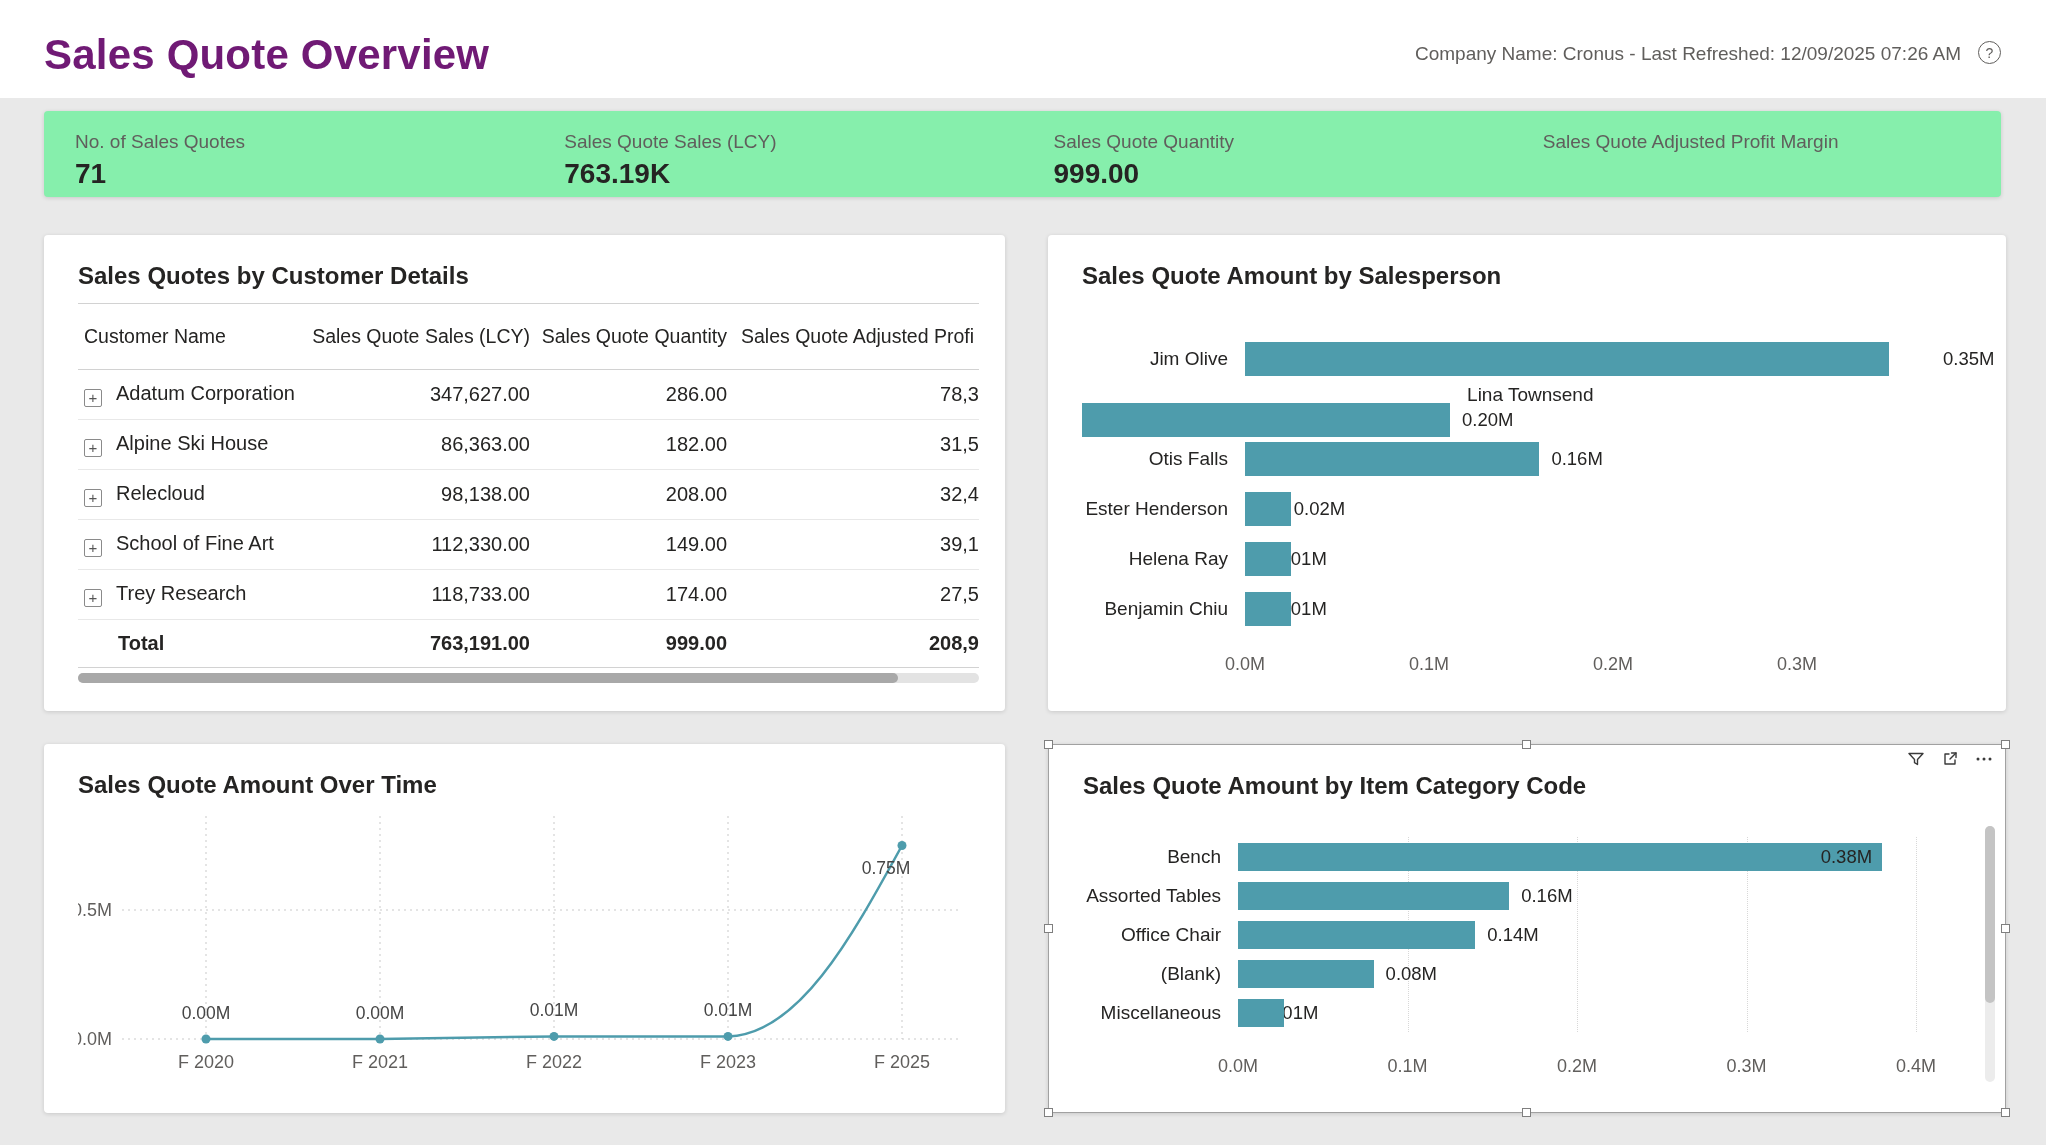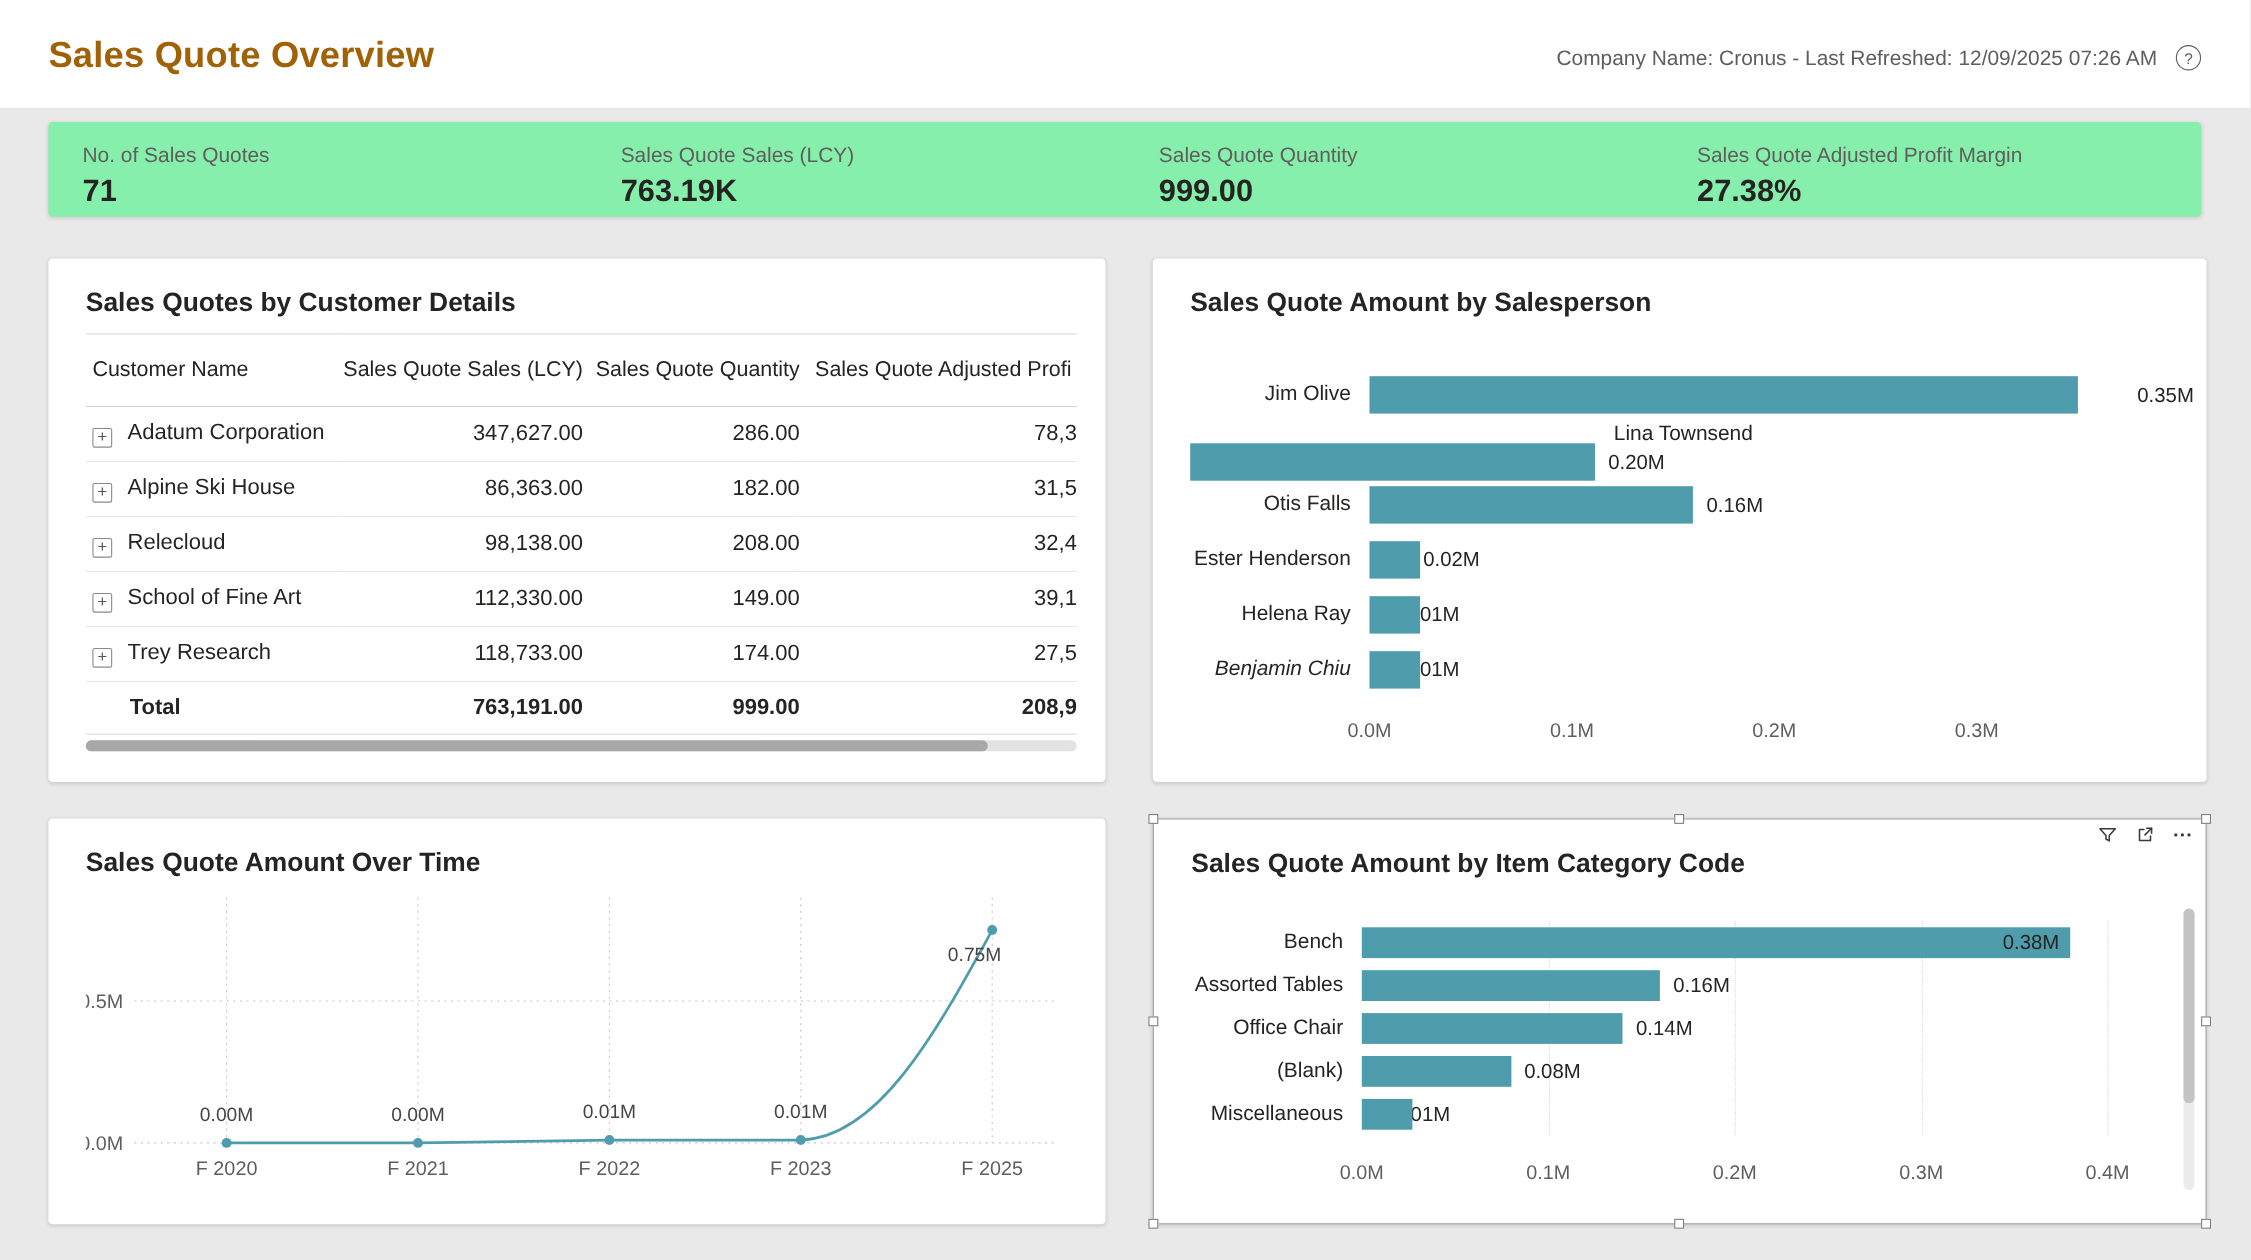--- a/index.html
+++ b/index.html
@@ -2,21 +2,21 @@
 <html><head>
 <meta charset="utf-8">
 <style>
   * { box-sizing: border-box; margin: 0; padding: 0; }
   html,body { background:#e9e9e9; }
   body { font-family:"Liberation Sans", sans-serif; color:#252423; }
   .page { position:relative; width:2046px; height:1145px; background:#e9e9e9; overflow:hidden; }
 
   
   .header { position:absolute; left:0; top:0; width:100%; height:98px; background:#ffffff; }
-  .header-title { position:absolute; left:44px; top:31px; font-size:33px; font-weight:600; color:#a16207; letter-spacing:0.2px; }
+  .header-title { position:absolute; left:44px; top:31px; font-size:42px; font-weight:600; color:#701a75; letter-spacing:0.2px; }
   .header-meta { position:absolute; right:85px; top:43px; font-size:19px; color:#605e5c; }
   .help-icon { position:absolute; right:45px; top:41px; width:23px; height:23px; border:1.5px solid #605e5c;
     border-radius:50%; color:#605e5c; font-size:14px; display:flex; align-items:center; justify-content:center; cursor:pointer; }
 
   
   .kpi-card { position:absolute; left:44px; top:111px; width:1957px; height:86px; background:#86efac; border-radius:4px;
     box-shadow:0 1px 4px rgba(0,0,0,0.14); display:flex; padding-top:20px; }
   .kpi { width:25%; padding-left:31px; }
   .kpi-label { font-size:19px; color:#605e5c; }
   .kpi-value { margin-top:5px; font-size:28px; font-weight:600; color:#252423; }
@@ -91,21 +91,20 @@
     <div class="kpi">
       <div class="kpi-label">Sales Quote Sales (LCY)</div>
       <div class="kpi-value">763.19K</div>
     </div>
     <div class="kpi">
       <div class="kpi-label">Sales Quote Quantity</div>
       <div class="kpi-value">999.00</div>
     </div>
     <div class="kpi">
       <div class="kpi-label">Sales Quote Adjusted Profit Margin</div>
-      <div class="kpi-value">27.38%</div>
     </div>
   </div>
 
   <div class="card" id="card-table">
     <div class="card-title">Sales Quotes by Customer Details</div>
     <div class="table-wrap">
       <table>
         <colgroup>
             <col style="width:230px">
             <col style="width:222px">
@@ -197,21 +196,21 @@
           </div>
         </div>
         <div class="hbar-row" style="height: 50px;">
           <div class="hbar-cat" style="width: 163px;">Helena Ray</div>
           <div class="hbar-plot">
             <span class="hbar-val" style="left: 30.4px;">0.01M</span>
             <div class="hbar-fill" style="width: 18.4px; height: 34px; background: rgb(78, 156, 172);"></div>
           </div>
         </div>
         <div class="hbar-row" style="height: 50px;">
-          <div class="hbar-cat" style="width: 163px; font-style: italic;">Benjamin Chiu</div>
+          <div class="hbar-cat" style="width: 163px;">Benjamin Chiu</div>
           <div class="hbar-plot">
             <span class="hbar-val" style="left: 30.4px;">0.01M</span>
             <div class="hbar-fill" style="width: 18.4px; height: 34px; background: rgb(78, 156, 172);"></div>
           </div>
         </div>
         <div class="hbar-axis" style="margin-left: 163px; margin-top: 12px;">
           <span class="hbar-tick" style="left: 0px;">0.0M</span>
           <span class="hbar-tick" style="left: 184px;">0.1M</span>
           <span class="hbar-tick" style="left: 368px;">0.2M</span>
           <span class="hbar-tick" style="left: 552px;">0.3M</span>

